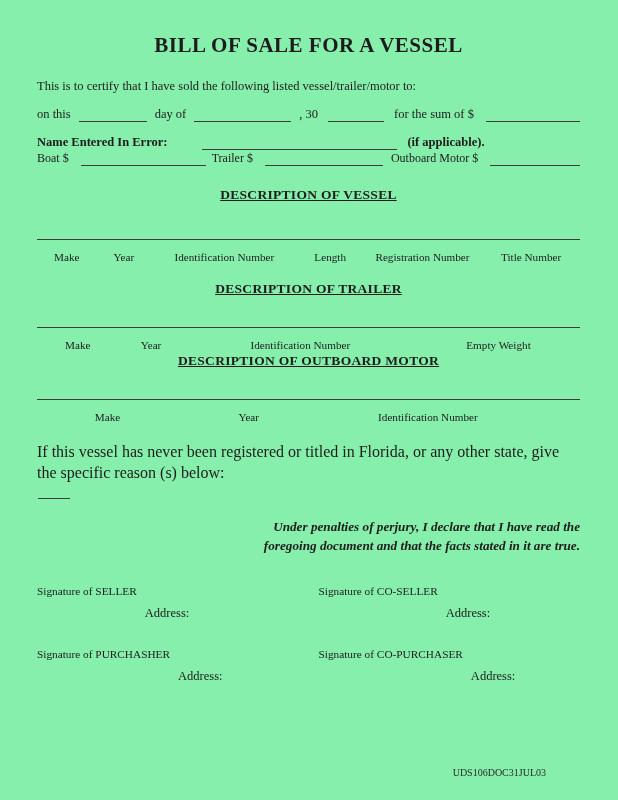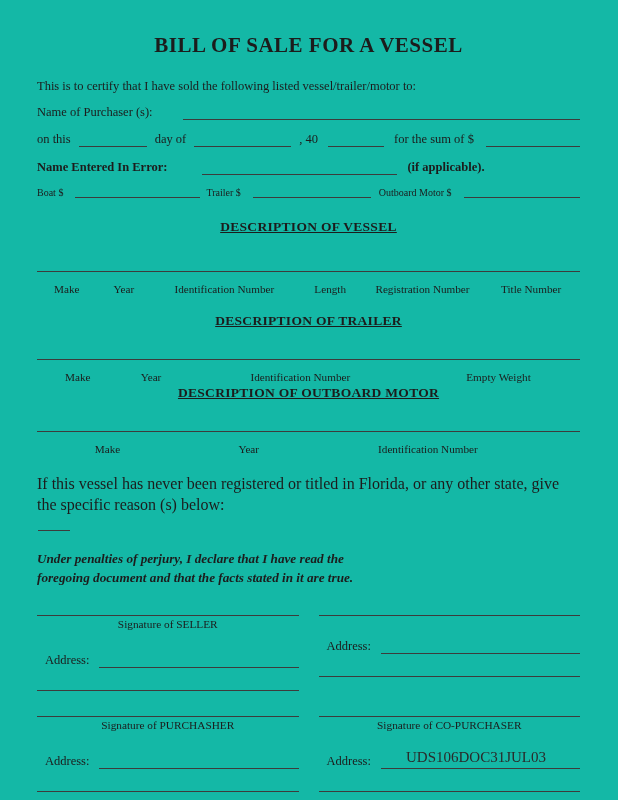--- a/index.html
+++ b/index.html
@@ -1,76 +1,72 @@
 <!DOCTYPE html>
 <html><head>
 <meta charset="utf-8">
 <style>
   html,body{margin:0;padding:0;background:#e8e8e8;}
   .page{
-    width:618px;height:800px;margin:0 auto;background:#14b8a6;
+    width:618px;height:800px;margin:0 auto;background:#86efac;
     font-family:"Liberation Serif","DejaVu Serif",serif;color:#1c1c1c;
     position:relative;box-sizing:border-box;padding:33px 38px 0 37px;overflow:hidden;
   }
   .title{text-align:center;font-size:21px;font-weight:bold;letter-spacing:.5px;margin:0 0 20px 0;}
   .txt{font-size:12.5px;line-height:1.35;}
   .row{display:flex;align-items:flex-end;font-size:12.5px;}
   .lbl{white-space:nowrap;}
   .fill{border-bottom:1.3px solid #3c3c3c;height:15px;display:inline-block;}
   .grow{flex:1 1 auto;}
   .mt{margin-top:9px;}
   .bold{font-weight:bold;}
   .caps-par{font-size:12.6px;font-weight:normal;line-height:1.5;margin-top:14px;}
   .heading{text-align:center;font-size:13.5px;font-weight:bold;text-decoration:underline;letter-spacing:.3px;}
   .cols{display:flex;border-top:1.6px solid #3c3c3c;padding-top:11px;font-size:11.2px;}
   .col{text-align:center;white-space:nowrap;overflow:visible;}
   .sig-grid{display:grid;grid-template-columns:1fr 1fr;column-gap:20px;}
-  .sig-cell{display:flex;flex-direction:column;}
+  .sig-cell{display:flex;}
   .sig-line{border-top:1.6px solid #3c3c3c;height:0;}
   .sig-cap{text-align:center;font-size:11.3px;margin-top:2px;}
   .addr-row{display:flex;align-items:flex-end;font-size:12.5px;margin-top:22px;padding-left:8px;}
   .addr-row .fill{flex:1;margin-left:10px;}
   .full-line{border-bottom:1.3px solid #3c3c3c;height:0;margin-top:22px;}
-  .footer{position:absolute;right:72px;bottom:34px;font-size:15px;color:#2a2a2a;}
+  .footer{position:absolute;right:72px;bottom:22px;font-size:10px;color:#2a2a2a;}
   .shortline{width:32px;border-bottom:1.4px solid #3c3c3c;height:0;margin-top:14px;margin-left:1px;}
-  .perjury{text-align:left;font-weight:bold;font-style:italic;font-size:13.2px;line-height:1.45;margin-top:18px;}
+  .perjury{text-align:right;font-weight:bold;font-style:italic;font-size:13.2px;line-height:1.45;margin-top:18px;}
 </style>
 </head>
 <body>
 
 <div class="page">
 
   <h1 class="title">BILL OF SALE FOR A VESSEL</h1>
 
   <div class="txt">This is to certify that I have sold the following listed vessel/trailer/motor to:</div>
 
-  <div class="row mt">
-    <span class="lbl">Name of Purchaser (s):</span>
-    <span class="fill grow" style="margin-left:30px;"></span>
-  </div>
 
   <div class="row" style="margin-top:11px;">
     <span class="lbl">on this</span>
     <span class="fill" style="width:68px;margin:0 8px;"></span>
     <span class="lbl">day of</span>
     <span class="fill" style="width:97px;margin:0 8px;"></span>
-    <span class="lbl">, 40</span>
+    <span class="lbl">, 30</span>
     <span class="fill" style="width:56px;margin:0 10px;"></span>
     <span class="lbl">for the sum of $</span>
     <span class="fill grow" style="margin-left:12px;"></span>
   </div>
 
   <div class="row" style="margin-top:12px;">
     <span class="lbl bold">Name Entered In Error:</span>
     <span class="fill" style="width:195px;margin-left:35px;"></span>
     <span class="lbl bold" style="margin-left:10px;">(if applicable).</span>
   </div>
 
 
-  <div class="row" style="margin-top:7px;font-size:10px;">
+  <div class="row" style="margin-top:0;font-size:12px;">
     <span class="lbl">Boat $</span>
     <span class="fill" style="width:125px;margin:0 6px 0 12px;"></span>
     <span class="lbl">Trailer $</span>
     <span class="fill" style="width:118px;margin:0 8px 0 12px;"></span>
     <span class="lbl">Outboard Motor $</span>
     <span class="fill grow" style="margin-left:12px;"></span>
   </div>
 
   <div class="heading" style="margin-top:21px;">DESCRIPTION OF VESSEL</div>
   <div class="cols" style="margin-top:36px;">
@@ -110,20 +106,21 @@
       <div class="sig-line"></div>
       <div class="sig-cap">Signature of SELLER</div>
       <div class="addr-row">
         <span class="lbl">Address:</span>
         <span class="fill"></span>
       </div>
       <div class="full-line"></div>
     </div>
     <div class="sig-cell">
       <div class="sig-line"></div>
+      <div class="sig-cap">Signature of CO-SELLER</div>
       <div class="addr-row">
         <span class="lbl">Address:</span>
         <span class="fill"></span>
       </div>
       <div class="full-line"></div>
     </div>
   </div>
 
   <div class="sig-grid" style="margin-top:25px;">
     <div class="sig-cell">

